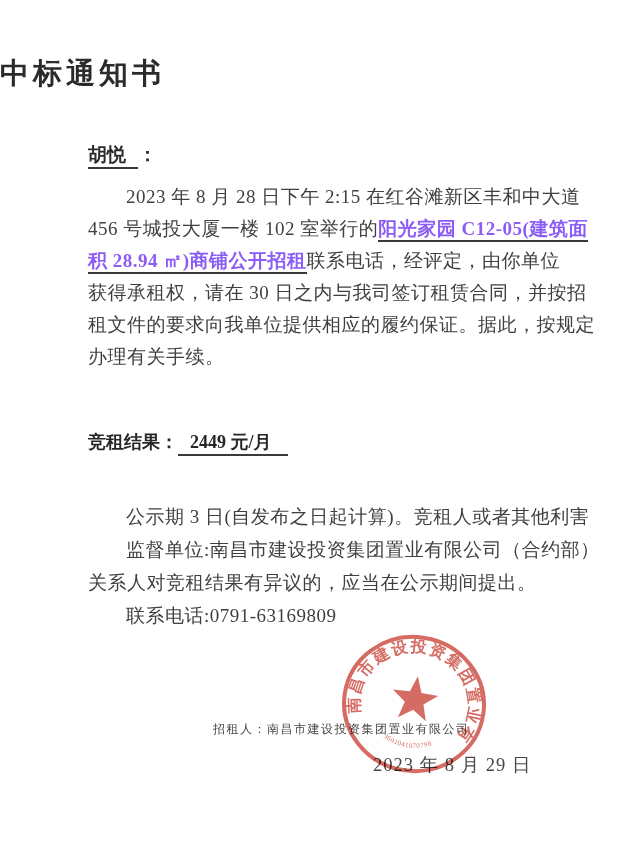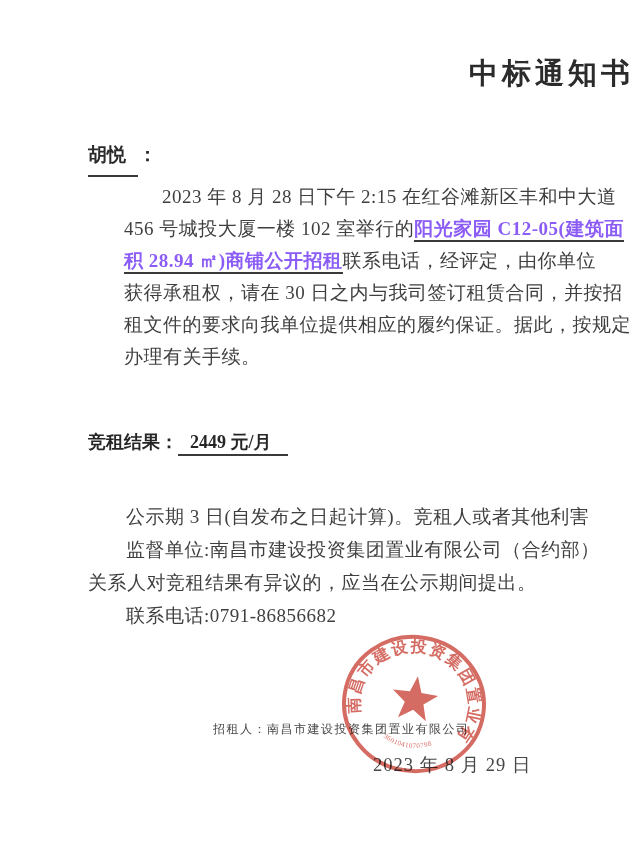--- a/index.html
+++ b/index.html
@@ -6,34 +6,34 @@
   .page{
     position:relative;
     width:634px;height:858px;
     background:#ffffff;
     overflow:hidden;
     font-family:"Liberation Serif","DejaVu Serif",serif;
     color:#3f3f3f;
   }
   .doc-title{
     position:absolute;top:54px;left:0;width:100%;
-    text-align:right;
+    text-align:left;
     font-size:29px;font-weight:700;color:#2b2b2b;
     letter-spacing:4px;
   }
   .salutation{
     position:absolute;top:140px;left:88px;
     font-size:19px;line-height:30px;font-weight:700;color:#2b2b2b;
   }
   .salutation .name{
     border-bottom:2px solid #3a3a3a;
-    padding-right:12px;padding-bottom:10px;
+    padding-right:12px;padding-bottom:2px;
   }
   .para{position:absolute;left:88px;width:480px;font-size:19px;letter-spacing:.5px;}
-  .para1{top:181px;line-height:32px;margin-left:36px;}
+  .para1{top:181px;line-height:32px;}
   .para2{top:500px;line-height:33px;}
   .line{white-space:nowrap;}
   .line.ind{text-indent:38px;}
   .em{
     font-weight:700;color:#8b5cf6;
     border-bottom:2px solid #3a3a3a;padding-bottom:1px;
   }
   .result{
     position:absolute;top:427px;left:88px;
     font-size:18px;line-height:30px;font-weight:700;color:#262626;
@@ -77,21 +77,21 @@
     </div>
 
   <div class="result">
     <span>竞租结果：</span><span class="value">2449 元/月</span>
   </div>
 
   <div class="para para2" id="para2">
       <div class="line ind"><span>公示期 3 日(自发布之日起计算)。竞租人或者其他利害</span></div>
       <div class="line ind"><span>监督单位:南昌市建设投资集团置业有限公司（合约部）</span></div>
       <div class="line"><span>关系人对竞租结果有异议的，应当在公示期间提出。</span></div>
-      <div class="line ind"><span>联系电话:0791-86856682</span></div>
+      <div class="line ind"><span>联系电话:0791-63169809</span></div>
     </div>
 
   <div class="sig-company">
     <span>招租人：</span><span>南昌市建设投资集团置业有限公司</span>
   </div>
   <div class="sig-date">2023 年 8 月 29 日</div>
 
   <div class="seal">
     <svg width="152" height="150" viewBox="0 0 152 150" xmlns="http://www.w3.org/2000/svg">
       <g id="seal-group" transform="rotate(8 76 72)" fill="#cc4b40" stroke="none">

